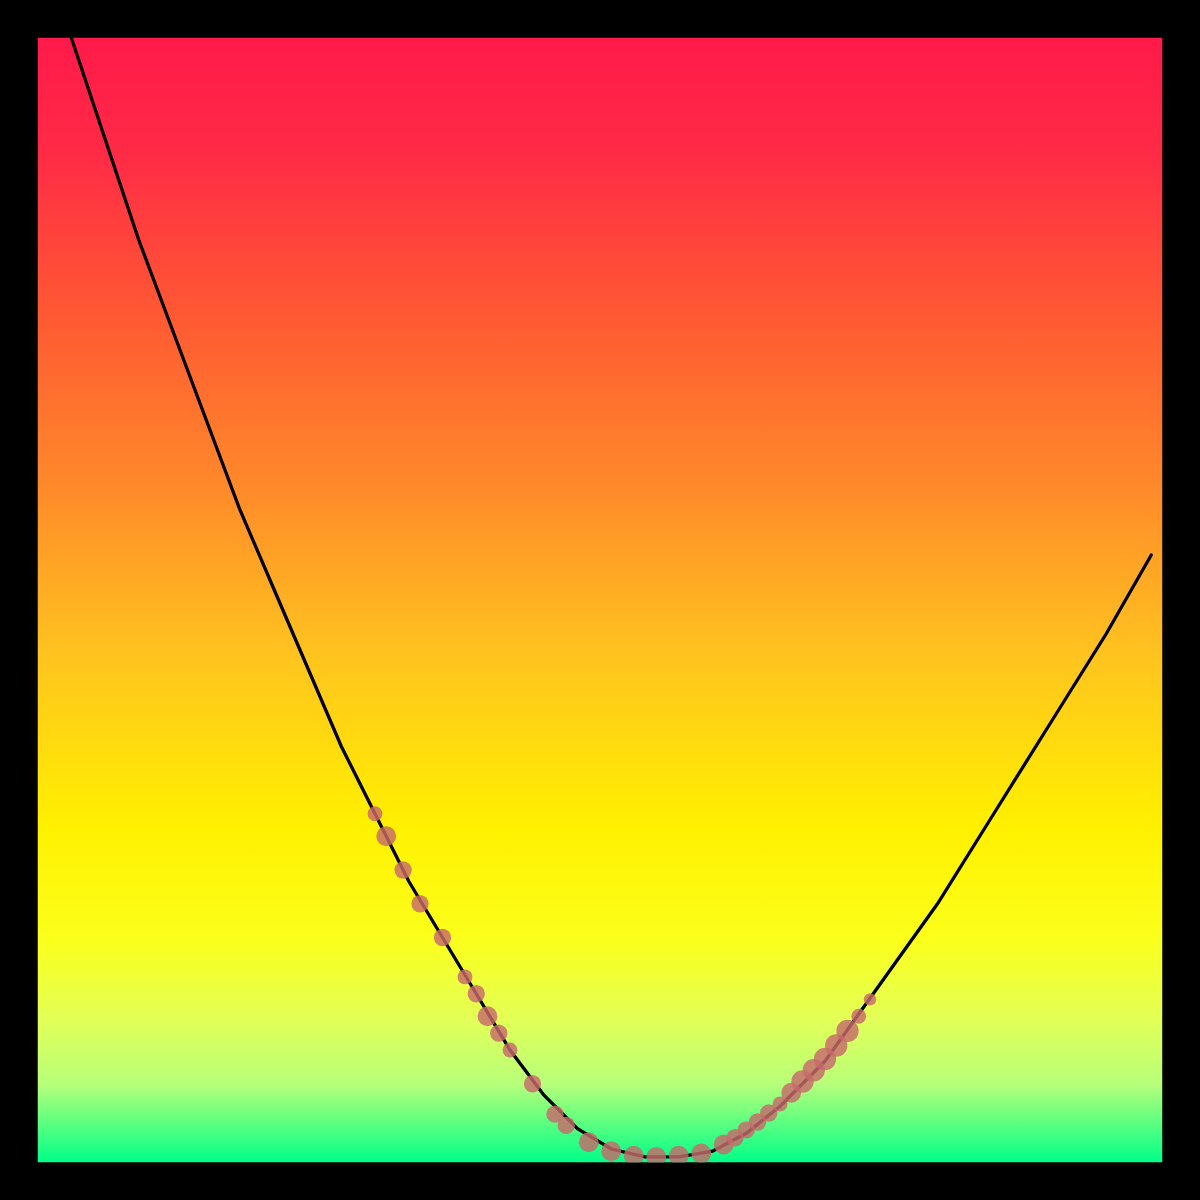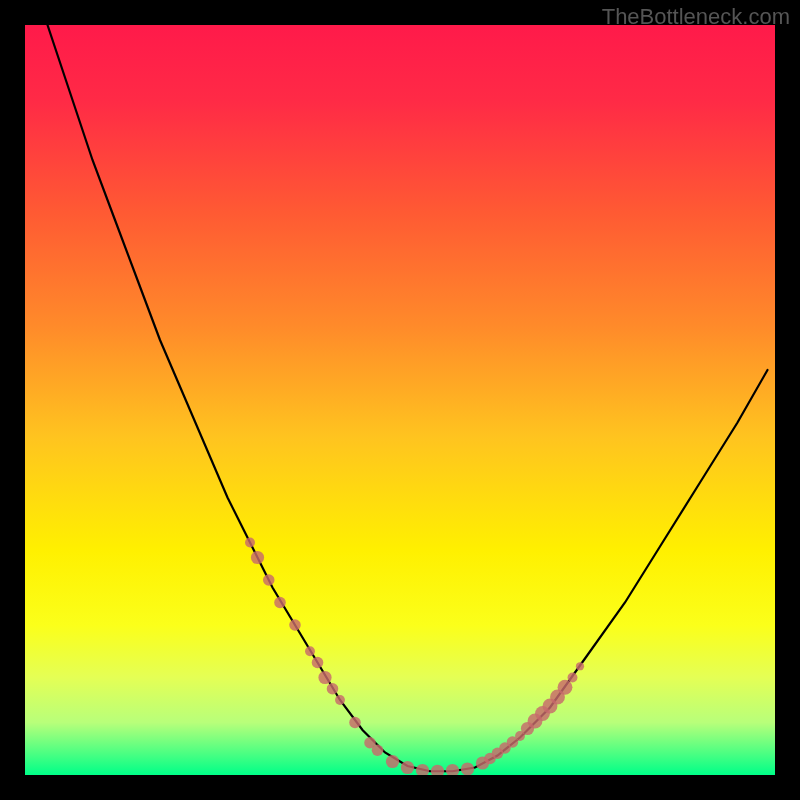--- a/index.html
+++ b/index.html
@@ -31,21 +31,20 @@
     color: #555;
     font-size: 22px;
     font-weight: 500;
     font-family: Arial, sans-serif;
   }
 </style>
 </head>
 <body>
 
 <div class="frame">
-  <div class="watermark">TheBottleneck.com</div>
 
   <svg class="plot-area" viewBox="0 0 100 100" preserveAspectRatio="none">
     <defs>
       <linearGradient id="bg-grad" x1="0" y1="0" x2="0" y2="1">
           <stop offset="0%" stop-color="#ff1a4a"></stop>
           <stop offset="10%" stop-color="#ff2a46"></stop>
           <stop offset="25%" stop-color="#ff5a33"></stop>
           <stop offset="40%" stop-color="#ff8a2a"></stop>
           <stop offset="55.00000000000001%" stop-color="#ffc41f"></stop>
           <stop offset="70%" stop-color="#fff000"></stop>

